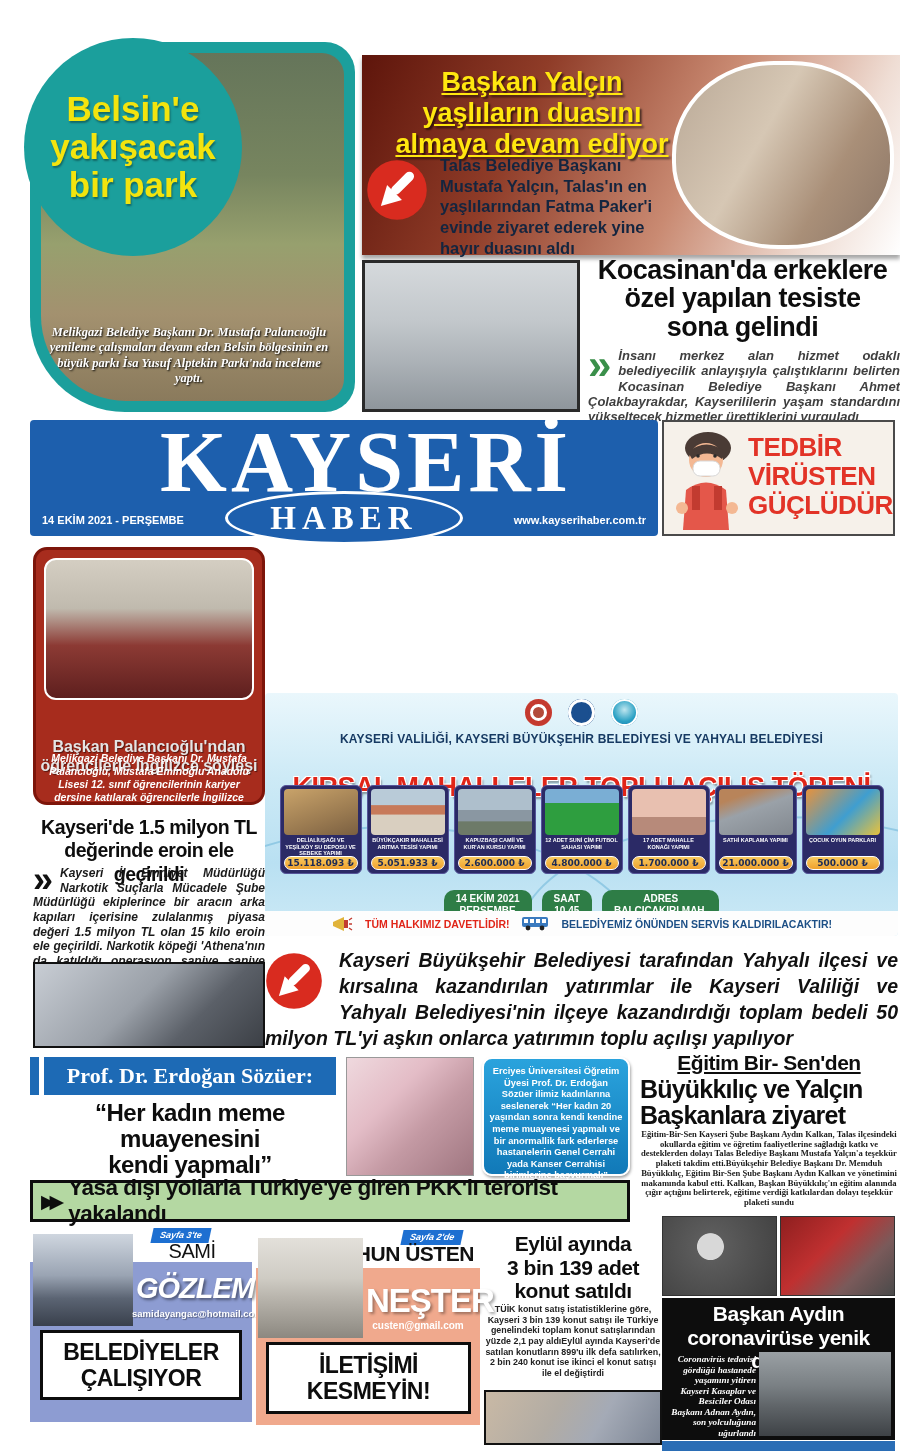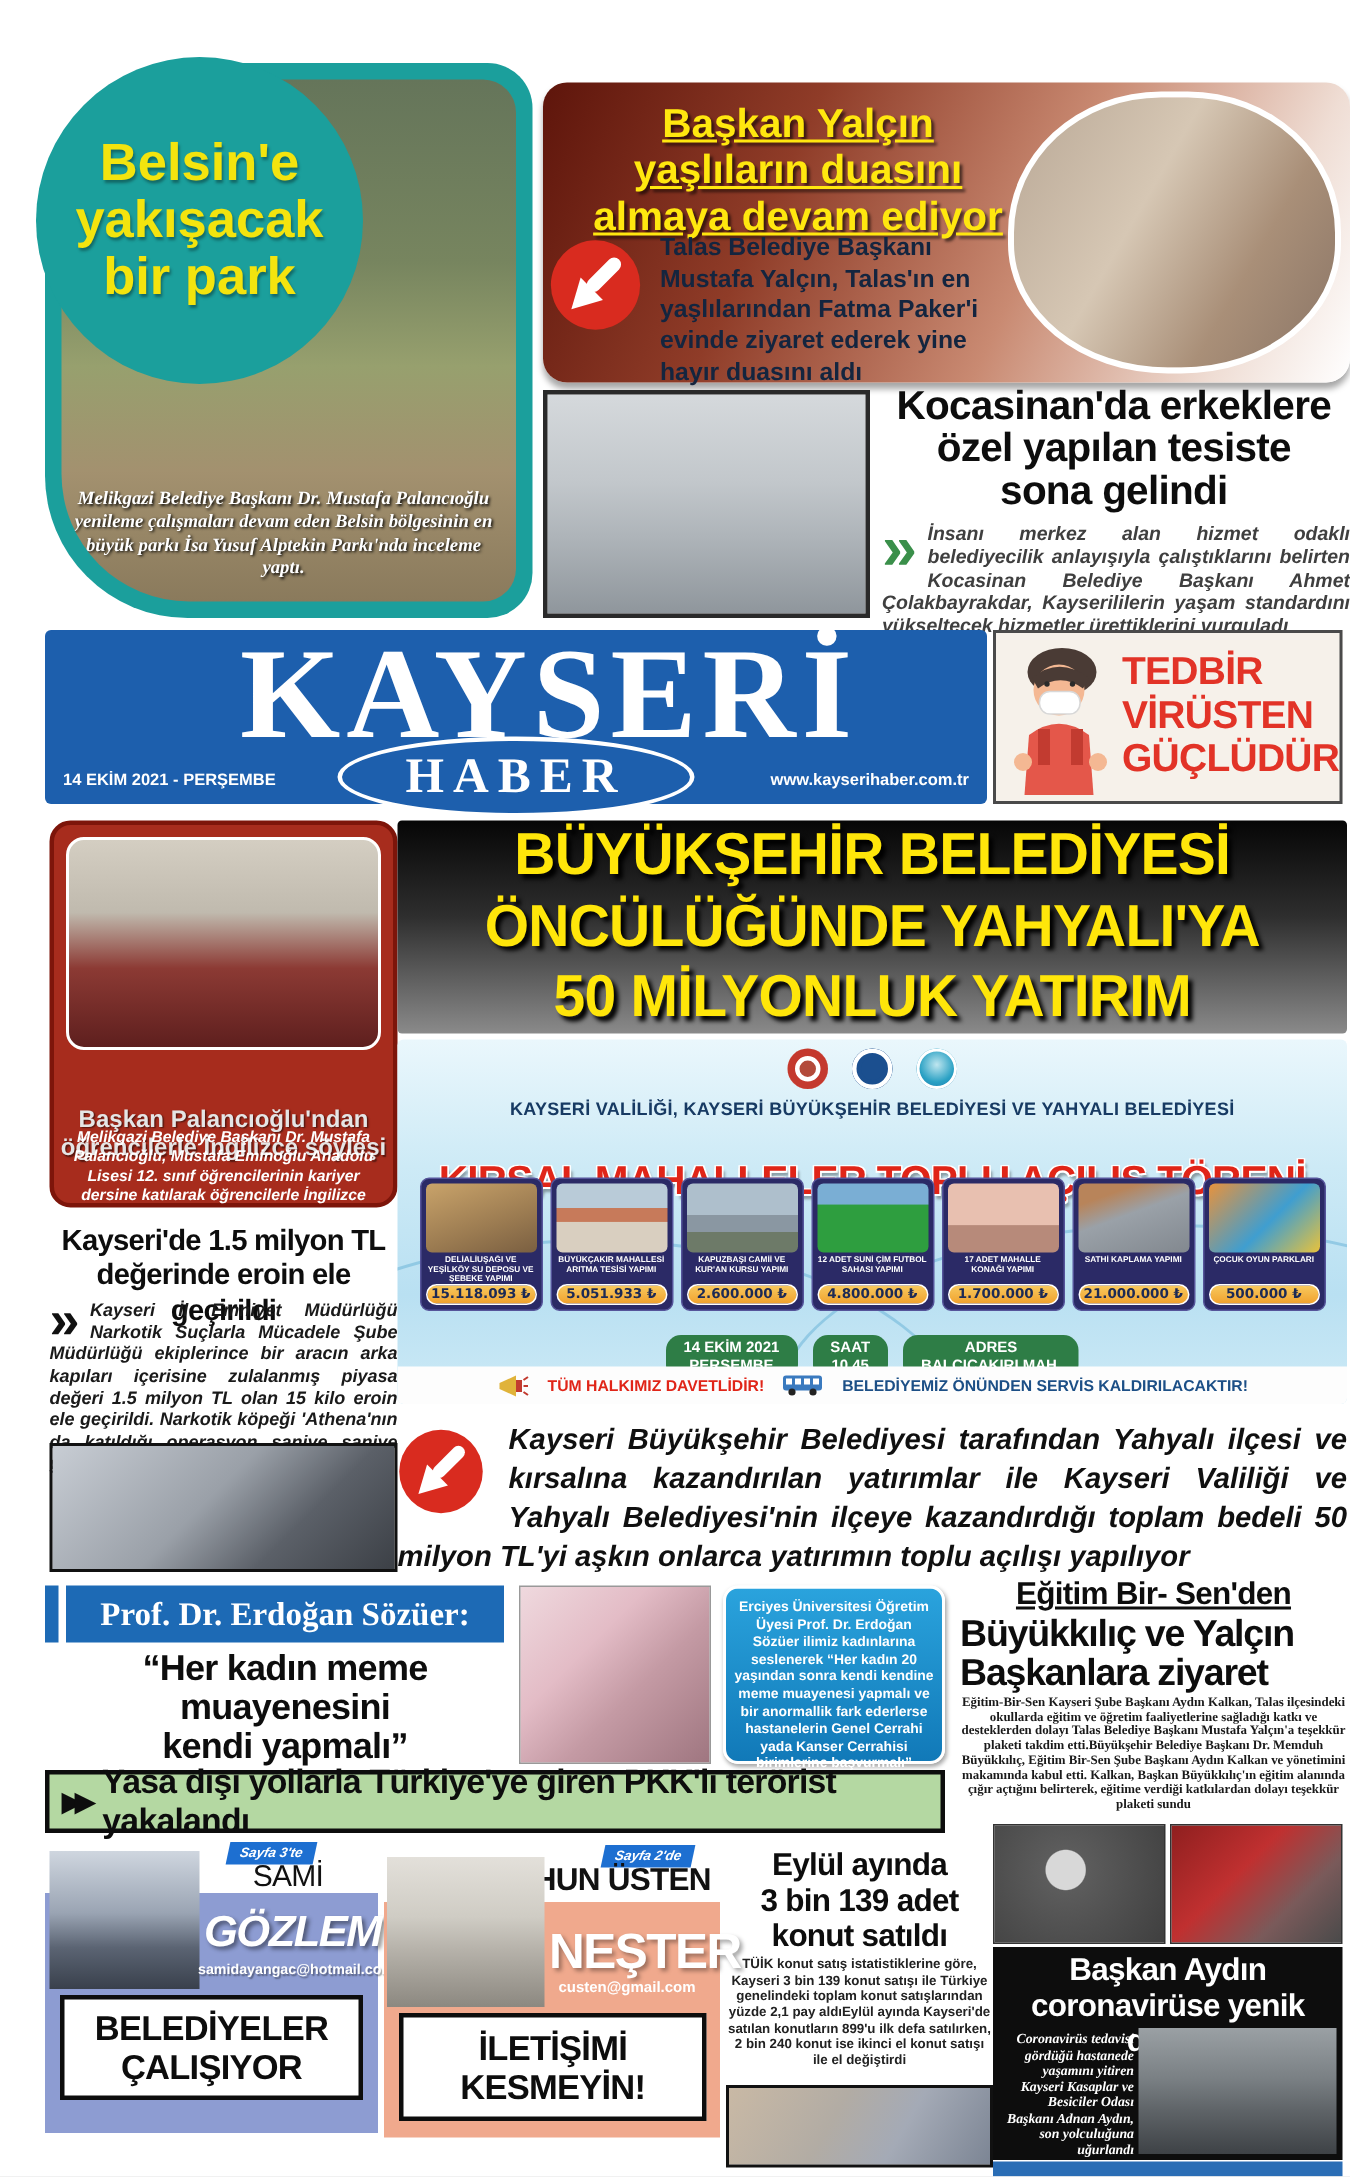--- a/index.html
+++ b/index.html
@@ -15,21 +15,21 @@
     background:linear-gradient(180deg,#65755a 0%,#77855f 35%,#97a06e 55%,#a3916f 75%,#8a7a5c 100%); }
   .park-caption { position:absolute; right:10px; bottom:14px; width:290px; text-align:center;
     color:#fff; font-style:italic; font-weight:bold; font-size:12.5px; line-height:1.25;
     font-family:"Liberation Serif", serif; text-shadow:1px 1px 2px #000; }
   .park-bubble { position:absolute; left:-6px; top:-4px; width:218px; height:218px; border-radius:50%;
     background:#1b9f9c; display:flex; align-items:center; justify-content:center; }
   .park-title { color:#f3e40e; font-weight:800; font-size:35px; line-height:1.08; text-align:center;
     text-shadow:1px 2px 2px rgba(0,0,0,.35); }
 
   
-  .yalcin-card { left:362px; top:55px; width:538px; height:200px; border-radius:16px;
+  .yalcin-card { left:362px; top:55px; width:538px; height:200px; border-radius:0;
     background:linear-gradient(115deg,#5e150b 0%,#8f3c28 30%,#c98a72 60%,#efddd4 85%,#ffffff 100%);
     box-shadow:0 4px 4px rgba(0,0,0,.35);text-decoration:underline; }
   .yalcin-title { position:absolute; left:20px; top:12px; width:300px; text-align:center;
     color:#ffe70f; font-weight:900; font-size:27px; line-height:1.15; text-decoration:underline;
     text-shadow:2px 2px 2px rgba(0,0,0,.6); }
   .bullet-icon { border-radius:50%; }
   .yalcin-bullet { left:4px; top:104px; width:62px; height:62px; }
   .yalcin-body { position:absolute; left:78px; top:100px; width:232px; color:#14253f;
     font-weight:bold; font-size:16.5px; line-height:1.25; }
   .yalcin-photo { position:absolute; right:6px; top:6px; width:222px; height:188px;
@@ -282,25 +282,20 @@
   </section>
 
   <h2 class="abs eroin-headline pre">Kayseri'de 1.5 milyon TL
 değerinde eroin ele geçirildi</h2>
   <div class="abs eroin-bodyrow">
     <span class="chevron eroin-chevron">»</span>
     <p class="eroin-body">Kayseri İl Emniyet Müdürlüğü Narkotik Suçlarla Mücadele Şube Müdürlüğü ekiplerince bir aracın arka kapıları içerisine zulalanmış piyasa değeri 1.5 milyon TL olan 15 kilo eroin ele geçirildi. Narkotik köpeği 'Athena'nın da katıldığı operasyon saniye saniye görüntülendi</p>
   </div>
   <div class="abs eroin-photo"></div>
 
-  <section class="abs main-headline">
-    <div class="main-headline-text pre">BÜYÜKŞEHİR BELEDİYESİ
-ÖNCÜLÜĞÜNDE YAHYALI'YA
-50 MİLYONLUK YATIRIM</div>
-  </section>
 
   <section class="abs poster">
     <div class="poster-wave wave1"></div>
     <div class="poster-wave wave2"></div>
     <div class="poster-logos">
       <div class="logo logo-valilik"></div>
       <div class="logo logo-buyuksehir"></div>
       <div class="logo logo-yahyali"></div>
     </div>
     <div class="poster-orgs">KAYSERİ VALİLİĞİ, KAYSERİ BÜYÜKŞEHİR BELEDİYESİ VE YAHYALI BELEDİYESİ</div>

